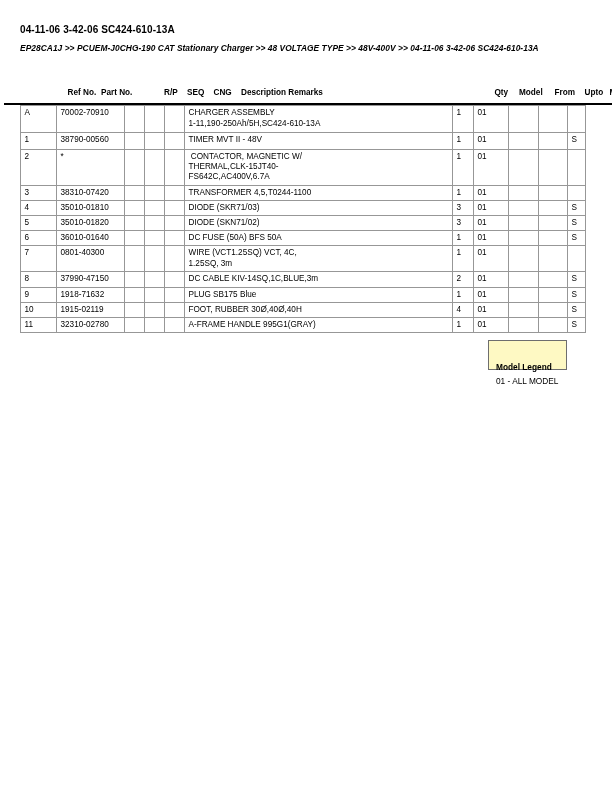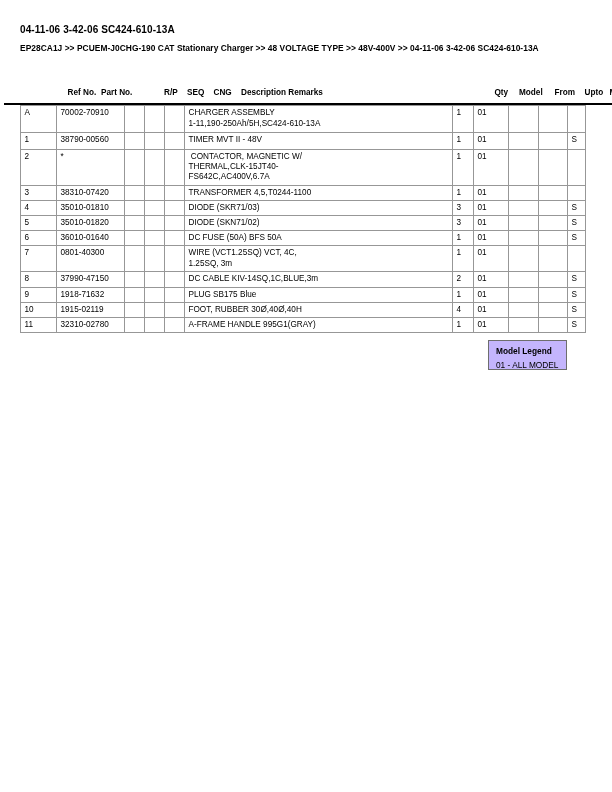--- a/index.html
+++ b/index.html
@@ -2,21 +2,21 @@
 <html><head>
 <meta charset="utf-8">
 <style>
   html,body { margin:0; padding:0; background:#ffffff; }
   .page {
     position:relative; width:612px; height:792px; background:#ffffff;
     font-family:"Liberation Sans","DejaVu Sans",sans-serif; color:#000;
     overflow:hidden;
   }
   .hdr-line1 { position:absolute; left:20px; top:23.5px; font-size:10px; font-weight:bold; letter-spacing:0.1px; white-space:nowrap; }
-  .hdr-line2 { position:absolute; left:20px; top:43px;   font-size:8.4px; font-weight:bold; letter-spacing:0.05px; white-space:nowrap; }
+  .hdr-line2 { position:absolute; left:20px; top:43px;   font-size:8.4px; font-weight:bold; letter-spacing:0.05px; white-space:nowrap;font-style:italic; }
 
   .ch { position:absolute; top:87.5px; font-size:8.2px; font-weight:bold; white-space:nowrap;padding-left:44px; }
 
   .thick-rule { position:absolute; left:4px; top:103.2px; width:608px; height:2.2px; background:#000; }
 
   table.parts {
     position:absolute; left:19.5px; top:105.4px; width:565px;
     border-collapse:collapse; table-layout:fixed;
     font-size:8.2px;
   }
@@ -33,22 +33,22 @@
   td.c-qty   { padding-left:5px; }
   td.c-model { padding-left:5px; }
   td.c-mr    { padding-left:3.5px; }
 
   tr.h15 { height:15px; }  tr.h16 { height:16.5px; }
   tr.h26 { height:26px; }  tr.h27 { height:27px; }
   tr.h36 { height:36.5px; } tr.h155 { height:15.5px; }
 
   .legend-box {
     position:absolute; left:488px; top:340px; width:79px; height:30px;
-    border:1px solid #6e6e6e; background:#c4b5fd;
-    padding:4px 0 0 7px; box-sizing:border-box;
+    border:1px solid #6e6e6e; background:#fef9c3;
+    padding:20px 0 0 7px; box-sizing:border-box;
   }
   .legend-title { font-size:8.3px; font-weight:bold; line-height:13.5px; white-space:nowrap; }
   .legend-entry { font-size:8.3px; line-height:13px; white-space:nowrap; }
 </style>
 </head>
 <body>
 
 <div class="page">
 
   <div class="hdr-line1">04-11-06 3-42-06 SC424-610-13A</div>

